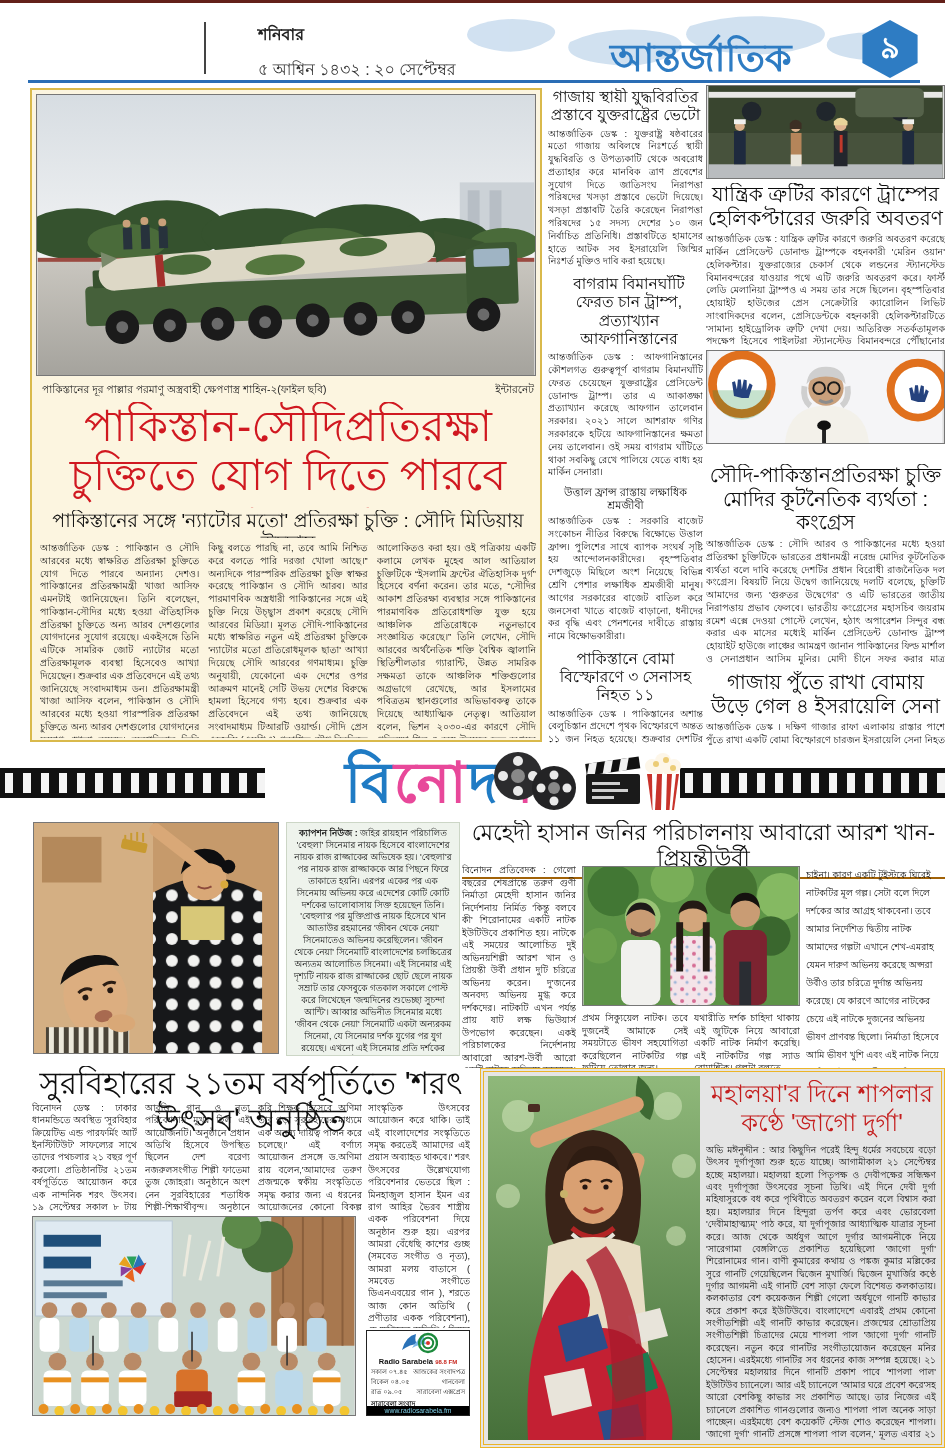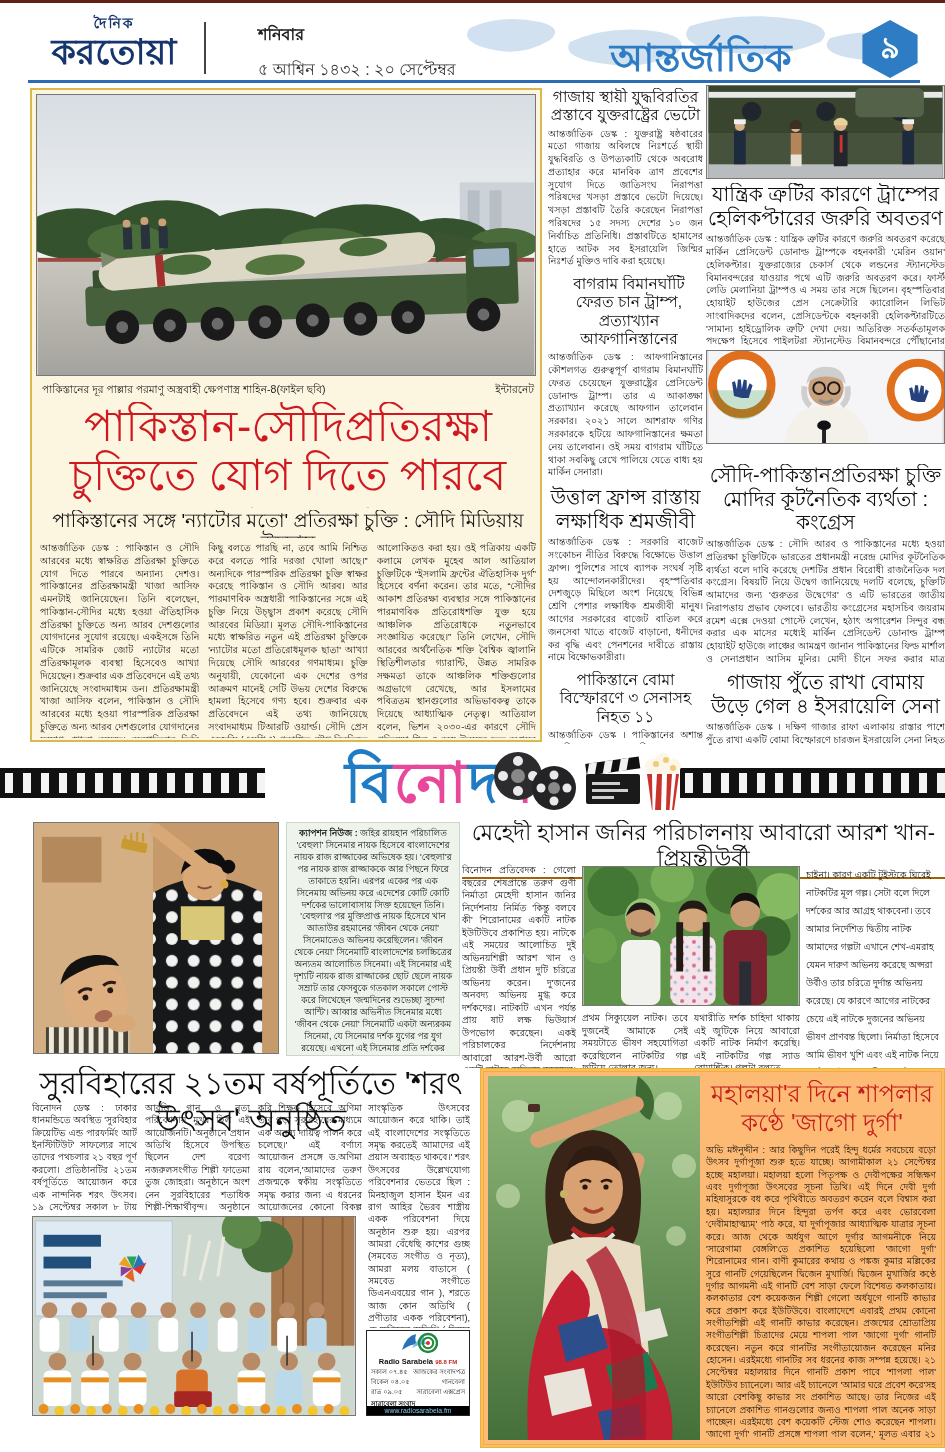--- a/index.html
+++ b/index.html
@@ -29,24 +29,20 @@
 
     <svg class="abs" style="left:450px;top:2px;" width="490" height="72" viewBox="0 0 490 72">
       <g fill="#c9dcee" opacity="0.85">
         <path d="M20 20 q30 -14 70 -6 q24 6 10 18 q-26 16 -56 10 q-36 -8 -24 -22z"></path>
         <path d="M120 34 q40 -18 90 -10 q30 6 18 20 q-30 18 -72 12 q-46 -6 -36 -22z"></path>
         <path d="M240 18 q50 -16 110 -6 q36 8 20 22 q-40 18 -96 10 q-50 -8 -34 -26z"></path>
         <path d="M380 30 q34 -10 70 -2 q22 6 8 16 q-28 12 -58 6 q-32 -6 -20 -20z"></path>
       </g>
     </svg>
 
-    <div class="abs" style="left:34px;top:6px;width:160px;text-align:center;color:#17356d;">
-      <div style="font-size:14px;font-weight:bold;letter-spacing:2px;">দৈনিক</div>
-      <div style="font-size:35px;font-weight:800;line-height:1.0;margin-top:-2px;">করতোয়া</div>
-    </div>
     <div class="abs" style="left:204px;top:16px;width:2px;height:52px;background:#444;"></div>
 
     <div class="abs" style="left:216px;top:16px;width:230px;margin-left:42px;">
       <div style="font-size:16px;font-weight:bold;color:#222;">শনিবার</div>
       <div style="font-size:16px;color:#333;margin-top:8px;">৫ আশ্বিন ১৪৩২ : ২০ সেপ্টেম্বর ২০২৫</div>
     </div>
 
     <div class="abs" style="left:610px;top:22px;width:240px;text-align:left;font-size:38px;font-weight:800;color:#2e7cc3;">আন্তর্জাতিক</div>
 
     <div class="abs hex" style="left:860px;top:14px;width:60px;height:58px;background:#2e7cc3;">
@@ -129,21 +125,21 @@
               <circle cx="276" cy="228" r="6"></circle>
               <circle cx="324" cy="228" r="6"></circle>
             <circle cx="372" cy="228" r="6"></circle>
               <circle cx="448" cy="228" r="6"></circle>
           </g>
         </g>
       </g>
     </svg>
 
     <div class="abs caprow" style="left:10px;top:292px;width:492px;">
-      <span>পাকিস্তানের দূর পাল্লার পরমাণু অস্ত্রবাহী ক্ষেপণাস্ত্র শাহিন-8(ফাইল ছবি)</span>
+      <span>পাকিস্তানের দূর পাল্লার পরমাণু অস্ত্রবাহী ক্ষেপণাস্ত্র শাহিন-২(ফাইল ছবি)</span>
       <span>ইন্টারনেট</span>
     </div>
 
     <div class="abs headline" style="left:6px;top:312px;width:500px;height:106px;font-size:43px;color:#d01820;line-height:1.14;">পাকিস্তান-সৌদিপ্রতিরক্ষা চুক্তিতে যোগ দিতে পারবে অন্যান্য দেশও</div>
 
     <div class="abs headline" style="left:6px;top:420px;width:500px;height:28px;font-size:19px;">পাকিস্তানের সঙ্গে 'ন্যাটোর মতো' প্রতিরক্ষা চুক্তি : সৌদি মিডিয়ায় উচ্ছ্বাস</div>
 
     <div class="abs" style="left:8px;top:452px;width:496px;height:196px;display:flex;gap:9px;">
       <div class="bodytxt j" style="width:160px;height:196px;">আন্তর্জাতিক ডেস্ক : পাকিস্তান ও সৌদি আরবের মধ্যে স্বাক্ষরিত প্রতিরক্ষা চুক্তিতে যোগ দিতে পারবে অন্যান্য দেশও। পাকিস্তানের প্রতিরক্ষামন্ত্রী খাজা আসিফ এমনটাই জানিয়েছেন। তিনি বলেছেন, পাকিস্তান-সৌদির মধ্যে হওয়া ঐতিহাসিক প্রতিরক্ষা চুক্তিতে অন্য আরব দেশগুলোর যোগদানের সুযোগ রয়েছে। একইসঙ্গে তিনি এটিকে সামরিক জোট ন্যাটোর মতো প্রতিরক্ষামূলক ব্যবস্থা হিসেবেও আখ্যা দিয়েছেন। শুক্রবার এক প্রতিবেদনে এই তথ্য জানিয়েছে সংবাদমাধ্যম ডন। প্রতিরক্ষামন্ত্রী খাজা আসিফ বলেন, পাকিস্তান ও সৌদি আরবের মধ্যে হওয়া পারস্পরিক প্রতিরক্ষা চুক্তিতে অন্য আরব দেশগুলোর যোগদানের সুযোগ খোলা রয়েছে। বৃহস্পতিবার তিনি বলেন, “এই দরজা বন্ধ হয়নি।” এর আগে গত বুধবার রিয়াদের আল-ইয়ামামা প্রাসাদে পাকিস্তানের প্রধানমন্ত্রী শেহবাজ শরিফ ও সৌদি ক্রাউন প্রিন্স মোহাম্মদ বিন সালমান ঐতিহাসিক এই 'কৌশলগত পারস্পরিক প্রতিরক্ষা চুক্তি'-তে সই করেন। চুক্তি অনুযায়ী, যে কোনো এক দেশের ওপর আগ্রাসন মানেই উভয় দেশের ওপর হামলা হিসেবে বিবেচিত হবে। জিও নিউজের 'আজ শাহজেব খানজাদা কে সাথ' অনুষ্ঠানে দেওয়া সাক্ষাৎকারে খাজা আসিফকে জিজ্ঞেস করা হয়, অন্য আরব দেশগুলো কি এই চুক্তিতে যোগ দিতে পারে? উত্তরে তিনি বলেন, “এখনই চূড়ান্ত</div>
       <div class="bodytxt j" style="width:160px;height:196px;">কিছু বলতে পারছি না, তবে আমি নিশ্চিত করে বলতে পারি দরজা খোলা আছে।” অন্যদিকে পারস্পরিক প্রতিরক্ষা চুক্তি স্বাক্ষর করেছে পাকিস্তান ও সৌদি আরব। আর পারমাণবিক অস্ত্রধারী পাকিস্তানের সঙ্গে এই চুক্তি নিয়ে উচ্ছ্বাস প্রকাশ করেছে সৌদি আরবের মিডিয়া। মূলত সৌদি-পাকিস্তানের মধ্যে স্বাক্ষরিত নতুন এই প্রতিরক্ষা চুক্তিকে 'ন্যাটোর মতো প্রতিরোধমূলক ছাতা' আখ্যা দিয়েছে সৌদি আরবের গণমাধ্যম। চুক্তি অনুযায়ী, যেকোনো এক দেশের ওপর আক্রমণ মানেই সেটি উভয় দেশের বিরুদ্ধে হামলা হিসেবে গণ্য হবে। শুক্রবার এক প্রতিবেদনে এই তথ্য জানিয়েছে সংবাদমাধ্যম টিআরটি ওয়ার্ল্ড। সৌদি প্রেস এজেন্সি (এসপিএ) প্রকাশিত যৌথ বিবৃতিতে বলা হয়েছে, এর লক্ষ্য হলো “নিরাপত্তা জোরদার করা, আঞ্চলিক ও বৈশ্বিক শান্তি প্রতিষ্ঠা, প্রতিরক্ষা সহযোগিতা বৃদ্ধি এবং যেকোনো আগ্রাসনের বিরুদ্ধে যৌথ প্রতিরোধ শক্তি গড়ে তোলা।” ইসলামি ফ্রন্টের ঐতিহাসিক শক্তিবৃদ্ধি : সৌদি দৈনিক ওকাজ লিখেছে, “ক্রাউন প্রিন্স ও পাকিস্তানি প্রধানমন্ত্রী কৌশলগত প্রতিরক্ষা চুক্তিতে স্বাক্ষর করলেন”। দেশটির বিভিন্ন শহরের টাওয়ারগুলোতে সৌদি ও পাকিস্তানি পতাকা</div>
@@ -154,21 +150,21 @@
   <div class="abs" style="left:548px;top:88px;width:155px;height:656px;overflow:hidden;">
     <div>
       <div class="headline" style="font-size:15.5px;">গাজায় স্থায়ী যুদ্ধবিরতির প্রস্তাবে যুক্তরাষ্ট্রের ভেটো</div>
       <div class="bodytxt j" style="margin-top:3px;">আন্তর্জাতিক ডেস্ক : যুক্তরাষ্ট্র ষষ্ঠবারের মতো গাজায় অবিলম্বে নিঃশর্তে স্থায়ী যুদ্ধবিরতি ও উপত্যকাটি থেকে অবরোধ প্রত্যাহার করে মানবিক ত্রাণ প্রবেশের সুযোগ দিতে জাতিসংঘ নিরাপত্তা পরিষদের খসড়া প্রস্তাবে ভেটো দিয়েছে। খসড়া প্রস্তাবটি তৈরি করেছেন নিরাপত্তা পরিষদের ১৫ সদস্য দেশের ১০ জন নির্বাচিত প্রতিনিধি। প্রস্তাবটিতে হামাসের হাতে আটক সব ইসরায়েলি জিম্মির নিঃশর্ত মুক্তিও দাবি করা হয়েছে।</div>
     </div>
     <div style="margin-top:7px;">
       <div class="headline" style="font-size:15.5px;margin-left:7px;">বাগরাম বিমানঘাঁটি ফেরত চান ট্রাম্প, প্রত্যাখ্যান আফগানিস্তানের</div>
       <div class="bodytxt j" style="margin-top:3px;">আন্তর্জাতিক ডেস্ক : আফগানিস্তানের কৌশলগত গুরুত্বপূর্ণ বাগরাম বিমানঘাঁটি ফেরত চেয়েছেন যুক্তরাষ্ট্রের প্রেসিডেন্ট ডোনাল্ড ট্রাম্প। তার এ আকাঙ্ক্ষা প্রত্যাখ্যান করেছে আফগান তালেবান সরকার। ২০২১ সালে আশরাফ গণির সরকারকে হটিয়ে আফগানিস্তানের ক্ষমতা নেয় তালেবান। ওই সময় বাগরাম ঘাঁটিতে থাকা সবকিছু রেখে পালিয়ে যেতে বাধ্য হয় মার্কিন সেনারা।</div>
     </div>
     <div style="margin-top:7px;">
-      <div class="headline" style="font-size:20px;">উত্তাল ফ্রান্স রাস্তায় লক্ষাধিক শ্রমজীবী</div>
+      <div class="headline" style="font-size:11px;">উত্তাল ফ্রান্স রাস্তায় লক্ষাধিক শ্রমজীবী</div>
       <div class="bodytxt j" style="margin-top:3px;">আন্তর্জাতিক ডেস্ক : সরকারি বাজেট সংকোচন নীতির বিরুদ্ধে বিক্ষোভে উত্তাল ফ্রান্স। পুলিশের সাথে ব্যাপক সংঘর্ষ সৃষ্টি হয় আন্দোলনকারীদের। বৃহস্পতিবার দেশজুড়ে মিছিলে অংশ নিয়েছে বিভিন্ন শ্রেণি পেশার লক্ষাধিক শ্রমজীবী মানুষ। আগের সরকারের বাজেট বাতিল করে জনসেবা খাতে বাজেট বাড়ানো, ধনীদের কর বৃদ্ধি এবং পেনশনের দাবীতে রাস্তায় নামে বিক্ষোভকারীরা।</div>
     </div>
     <div style="margin-top:7px;">
       <div class="headline" style="font-size:15.5px;">পাকিস্তানে বোমা বিস্ফোরণে ৩ সেনাসহ নিহত ১১</div>
       <div class="bodytxt j" style="margin-top:3px;">আন্তর্জাতিক ডেস্ক । পাকিস্তানের অশান্ত বেলুচিস্তান প্রদেশে পৃথক বিস্ফোরণে অন্তত ১১ জন নিহত হয়েছে। শুক্রবার দেশটির সরকারি কর্মকর্তারা এ তথ্য নিশ্চিত করেছেন। আফগানিস্তান ও ইরানের সীমান্তঘেঁষা খনিজসমৃদ্ধ এ প্রদেশে সাম্প্রতিক সময়ে হামলা বেড়েছে, যার জবাবে চলছে ব্যাপক সন্ত্রাসবিরোধী অভিযান। বৃহস্পতিবার প্রদেশের দক্ষিণ-পশ্চিমপ্রান্তে দাশতে এলাকায় ইরান সীমান্তের কাছে আধা-সামরিক বাহিনীর একটি কনভয়ের ওপর আত্মঘাতী হামলা চালানো হয়।</div>
     </div>
   </div>
 
   <div class="abs" style="left:706px;top:85px;width:239px;height:660px;overflow:hidden;">
 
@@ -534,21 +530,21 @@
           <span>সারাবেলা এক্সপ্রেস</span>
         </div>
         <div style="font-size:6.8px;font-weight:bold;text-align:left;margin-top:1px;">সারাবেলা সংবাদ</div>
         <div style="font-size:6.6px;text-align:left;">সকাল ৮.৪৫ , দুপুর ১২.৪৫</div>
 
       </div>
       <div style="position:absolute;left:0;bottom:0;width:100%;background:#000;color:#7fd0e8;font-size:6.8px;padding:1px 0;">www.radiosarabela.fm</div>
     </div>
   </div>
 
-  <div class="abs" style="left:480px;top:1068px;width:465px;height:380px;border:4px double #ecb428;background:#fdba74;box-sizing:border-box;">
+  <div class="abs" style="left:480px;top:1068px;width:465px;height:380px;border:4px double #ecb428;background:#e5e5e5;box-sizing:border-box;">
 
     <svg class="abs" style="left:4px;top:4px;" width="212" height="364" viewBox="0 0 212 364">
       <defs>
         <linearGradient id="grn" x1="0" y1="0" x2="0" y2="1">
           <stop offset="0" stop-color="#8fb87a"></stop>
             <stop offset="1" stop-color="#46703a"></stop>
         </linearGradient>
       </defs>
       <rect width="212" height="364" fill="url(#grn)"></rect>
       <g fill="#d3e6bb" opacity=".55">

